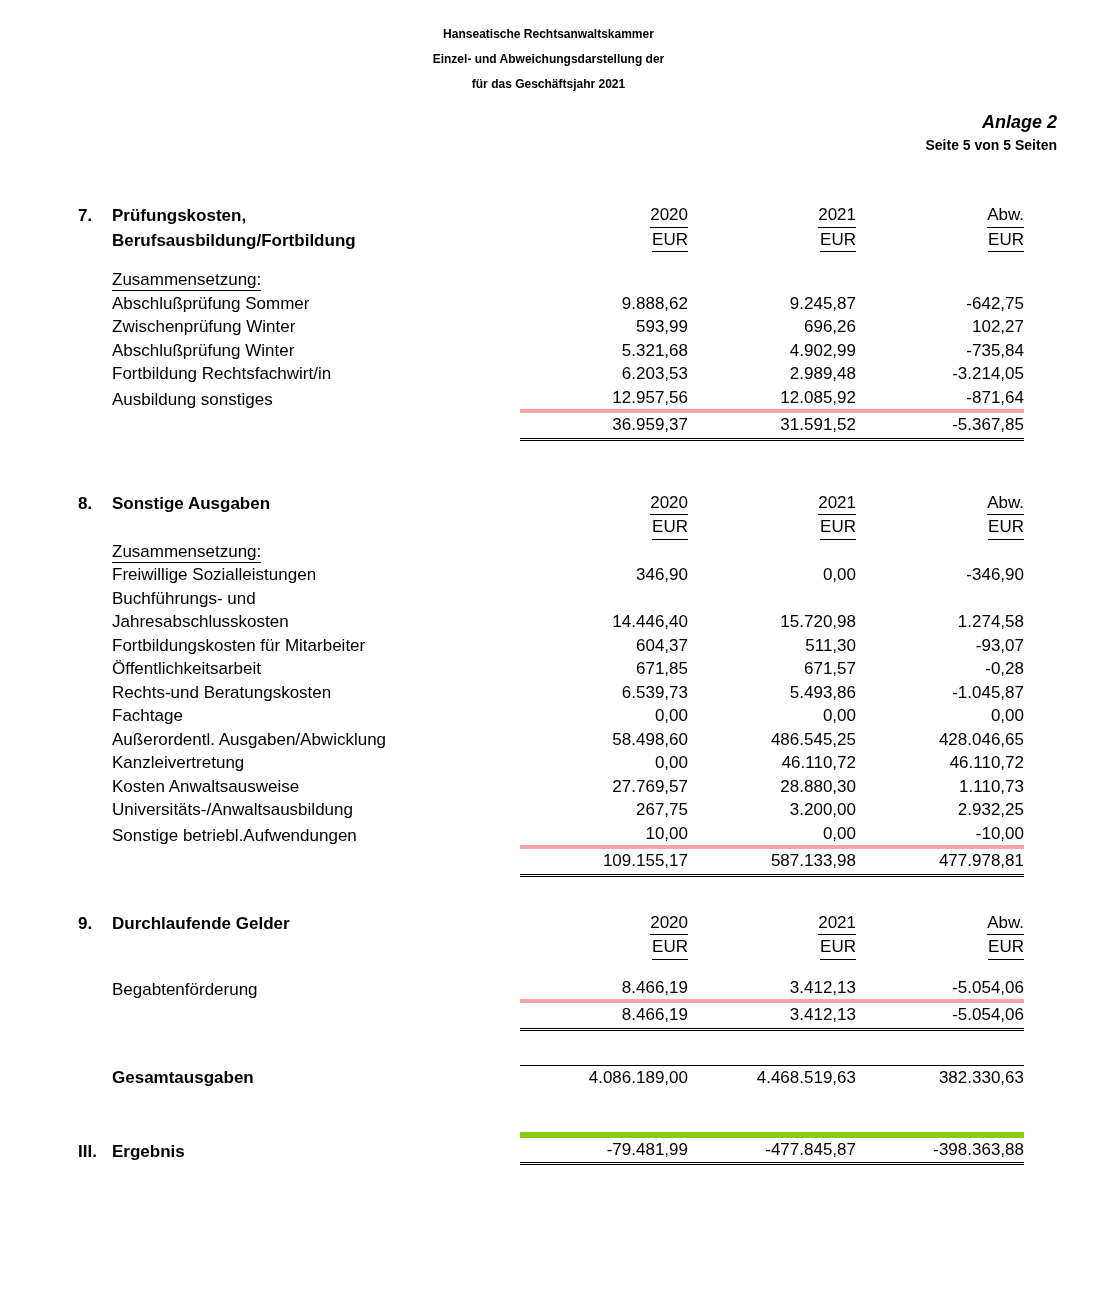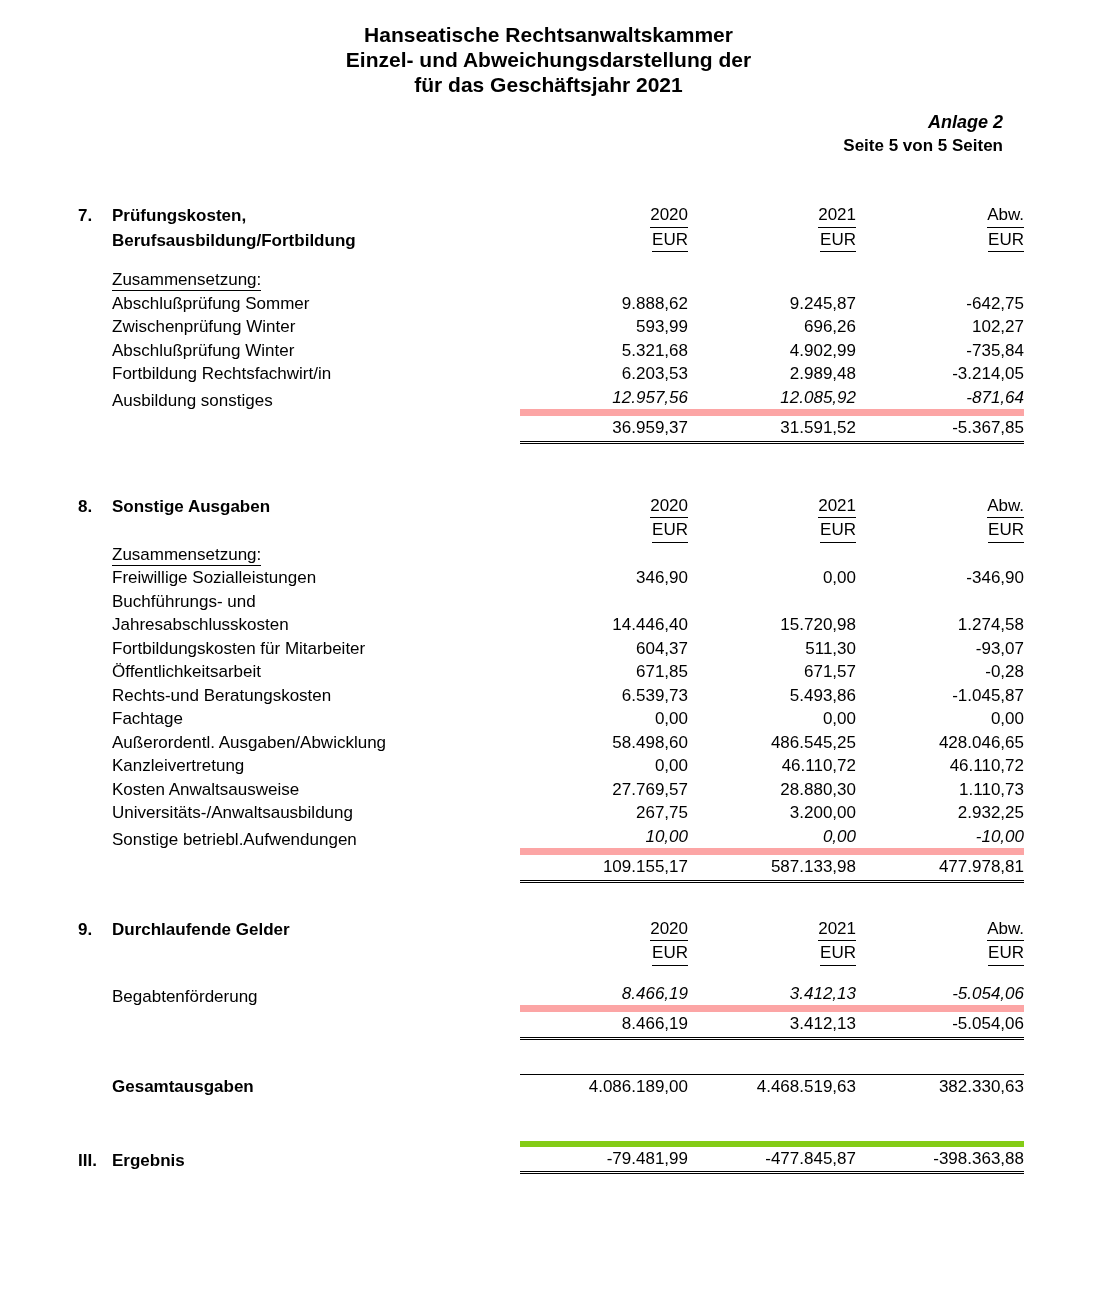--- a/index.html
+++ b/index.html
@@ -19,41 +19,41 @@
   .page {
     position: relative;
     width: 1097px;
     height: 1313px;
     padding: 0;
     box-sizing: border-box;
   }
   .doc-title {
     text-align: center;
     font-weight: bold;
-    font-size: 21px;
+    font-size: 12px;
     line-height: 25px;
     margin-top: 22px;
   }
   .doc-title div {
     white-space: nowrap;
   }
   .anlage-block {
     text-align: right;
     margin-top: 14px;
-    padding-right: 94px;
+    padding-right: 40px;
     line-height: 23px;
   }
   .anlage-1 {
     font-weight: bold;
     font-style: italic;
     font-size: 18px;
   }
   .anlage-2 {
     font-weight: bold;
-    font-size: 17px;
+    font-size: 14px;
   }
 
   table.main {
     width: 940px;
     margin-left: 78px;
     margin-top: 46px;
     border-collapse: collapse;
     table-layout: fixed;
   }
   table.main td {
@@ -96,24 +96,23 @@
   tr.spacer-lg td { height: 34px; line-height: 34px; font-size: 1px; }
   tr.spacer-sm td { height: 9px; line-height: 9px; font-size: 1px; }
 
   .underline-txt {
     border-bottom: 1px solid #000;
     display: inline-block;
     line-height: 20px;
   }
   td.val.botline {
     border-bottom: 1px solid #15803d;
-    font-style: italic;
   }
   .sum-row td.val {
-    border-top: 7px solid #fca5a5;
+    border-top: 4px solid #fca5a5;
     border-bottom: 3px double #000;
     padding-bottom: 1px;
   }
   .gesamt-row td.val {
     border-top: 1px solid #000;
   }
   .result-row td.val {
     border-top: 6px solid #84cc16;
     border-bottom: 3px double #000;
   }

